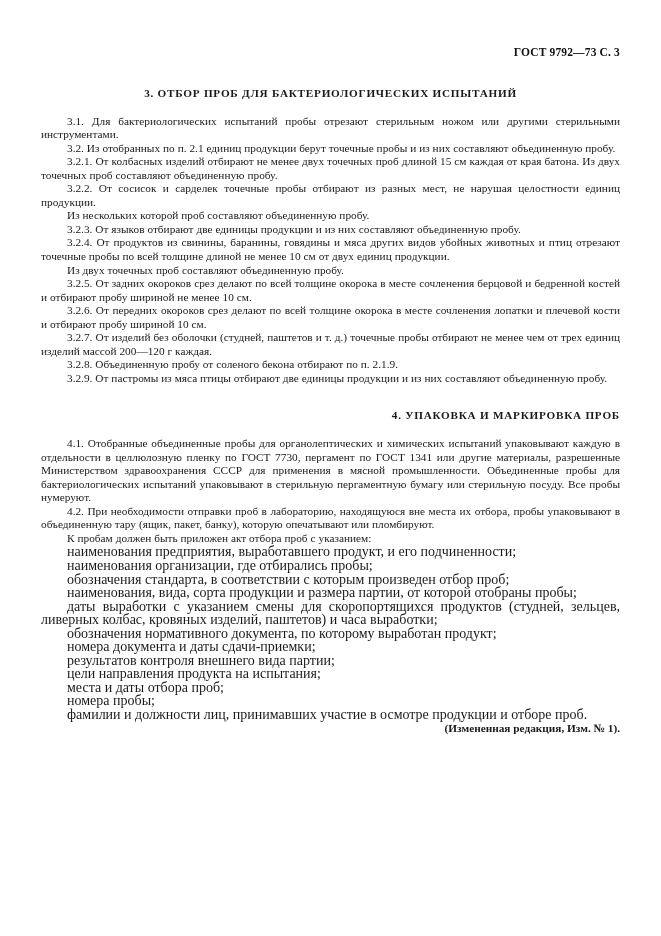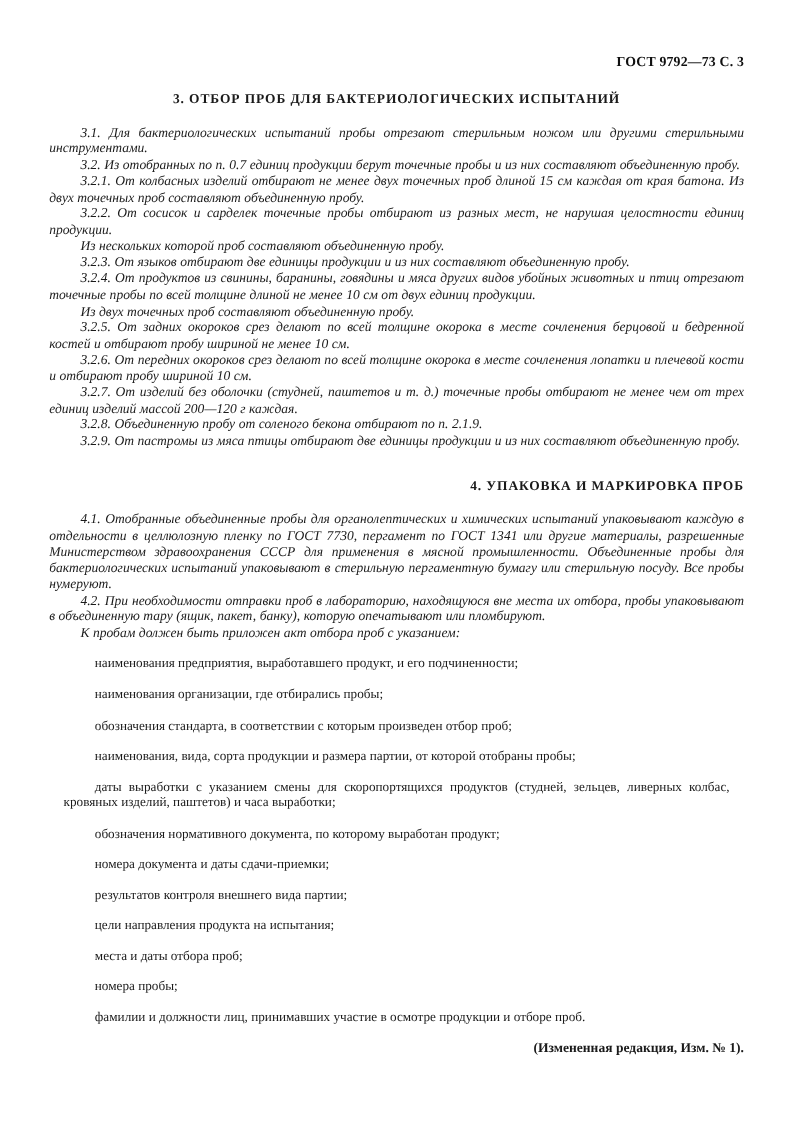--- a/index.html
+++ b/index.html
@@ -28,21 +28,21 @@
     font-family: "Liberation Serif", "DejaVu Serif", serif;
     font-weight: bold;
     font-size: 11.5px;
     letter-spacing: 0.15px;
     color: #101010;
     white-space: nowrap;
   }
   .content {
     position: absolute;
     left: 41px;
-    top: 76px;
+    top: 86px;
     width: 579px;
   }
   h2.section-title {
     font-size: 11.2px;
     font-weight: bold;
     text-align: center;
     letter-spacing: 0.75px;
     margin: 0;
     padding: 0;
     line-height: 1.3;
@@ -53,26 +53,25 @@
 
   p.para {
     font-size: 11.3px;
     line-height: 13.55px;
     margin: 0;
     padding: 0;
     text-align: justify;
     text-indent: 26px;
     hyphens: none;
     word-spacing: 0.1px;
-    font-style: italic;
   }
   p.list-item {
-    font-size: 11px;
+    font-size: 14px;
     line-height: 13.55px;
-    margin: 12px;
+    margin: 0;
     padding: 0;
     text-align: justify;
     text-indent: 26px;
   }
   p.bold-note {
     font-size: 11.3px;
     line-height: 13.55px;
     margin: 0;
     padding: 0;
     font-weight: bold;
@@ -86,21 +85,21 @@
 
 <div class="page">
 
   <div class="page-header">ГОСТ 9792—73 С. 3</div>
 
   <div class="content">
 
     <h2 class="section-title first">3.  ОТБОР ПРОБ ДЛЯ БАКТЕРИОЛОГИЧЕСКИХ ИСПЫТАНИЙ</h2>
 
     <p class="para justify-last">3.1.  Для бактериологических испытаний пробы отрезают стерильным ножом или другими стерильными инструментами.</p>
-    <p class="para justify-last">3.2.  Из отобранных по п. 0.7 единиц продукции берут точечные пробы и из них составляют объединенную пробу.</p>
+    <p class="para justify-last">3.2.  Из отобранных по п. 2.1 единиц продукции берут точечные пробы и из них составляют объединенную пробу.</p>
     <p class="para justify-last">3.2.1.  От колбасных изделий отбирают не менее двух точечных проб длиной 15 см каждая от края батона. Из двух точечных проб составляют объединенную пробу.</p>
     <p class="para justify-last">3.2.2.  От сосисок и сарделек точечные пробы отбирают из разных мест, не нарушая целостности единиц продукции.</p>
     <p class="para justify-last">Из нескольких которой проб составляют объединенную пробу.</p>
     <p class="para justify-last">3.2.3.  От языков отбирают две единицы продукции и из них составляют объединенную пробу.</p>
     <p class="para justify-last">3.2.4.  От продуктов из свинины, баранины, говядины и мяса других видов убойных животных и птиц отрезают точечные пробы по всей толщине длиной не менее 10 см от двух единиц продукции.</p>
     <p class="para justify-last">Из двух точечных проб составляют объединенную пробу.</p>
     <p class="para justify-last">3.2.5.  От задних окороков срез делают по всей толщине окорока в месте сочленения берцовой и бедренной костей и отбирают пробу шириной не менее 10 см.</p>
     <p class="para justify-last">3.2.6.  От передних окороков срез делают по всей толщине окорока в месте сочленения лопатки и плечевой кости и отбирают пробу шириной 10 см.</p>
     <p class="para justify-last">3.2.7.  От изделий без оболочки (студней, паштетов и т. д.) точечные пробы отбирают не менее чем от трех единиц изделий массой 200—120 г каждая.</p>
     <p class="para justify-last">3.2.8.  Объединенную пробу от соленого бекона отбирают по п. 2.1.9.</p>

